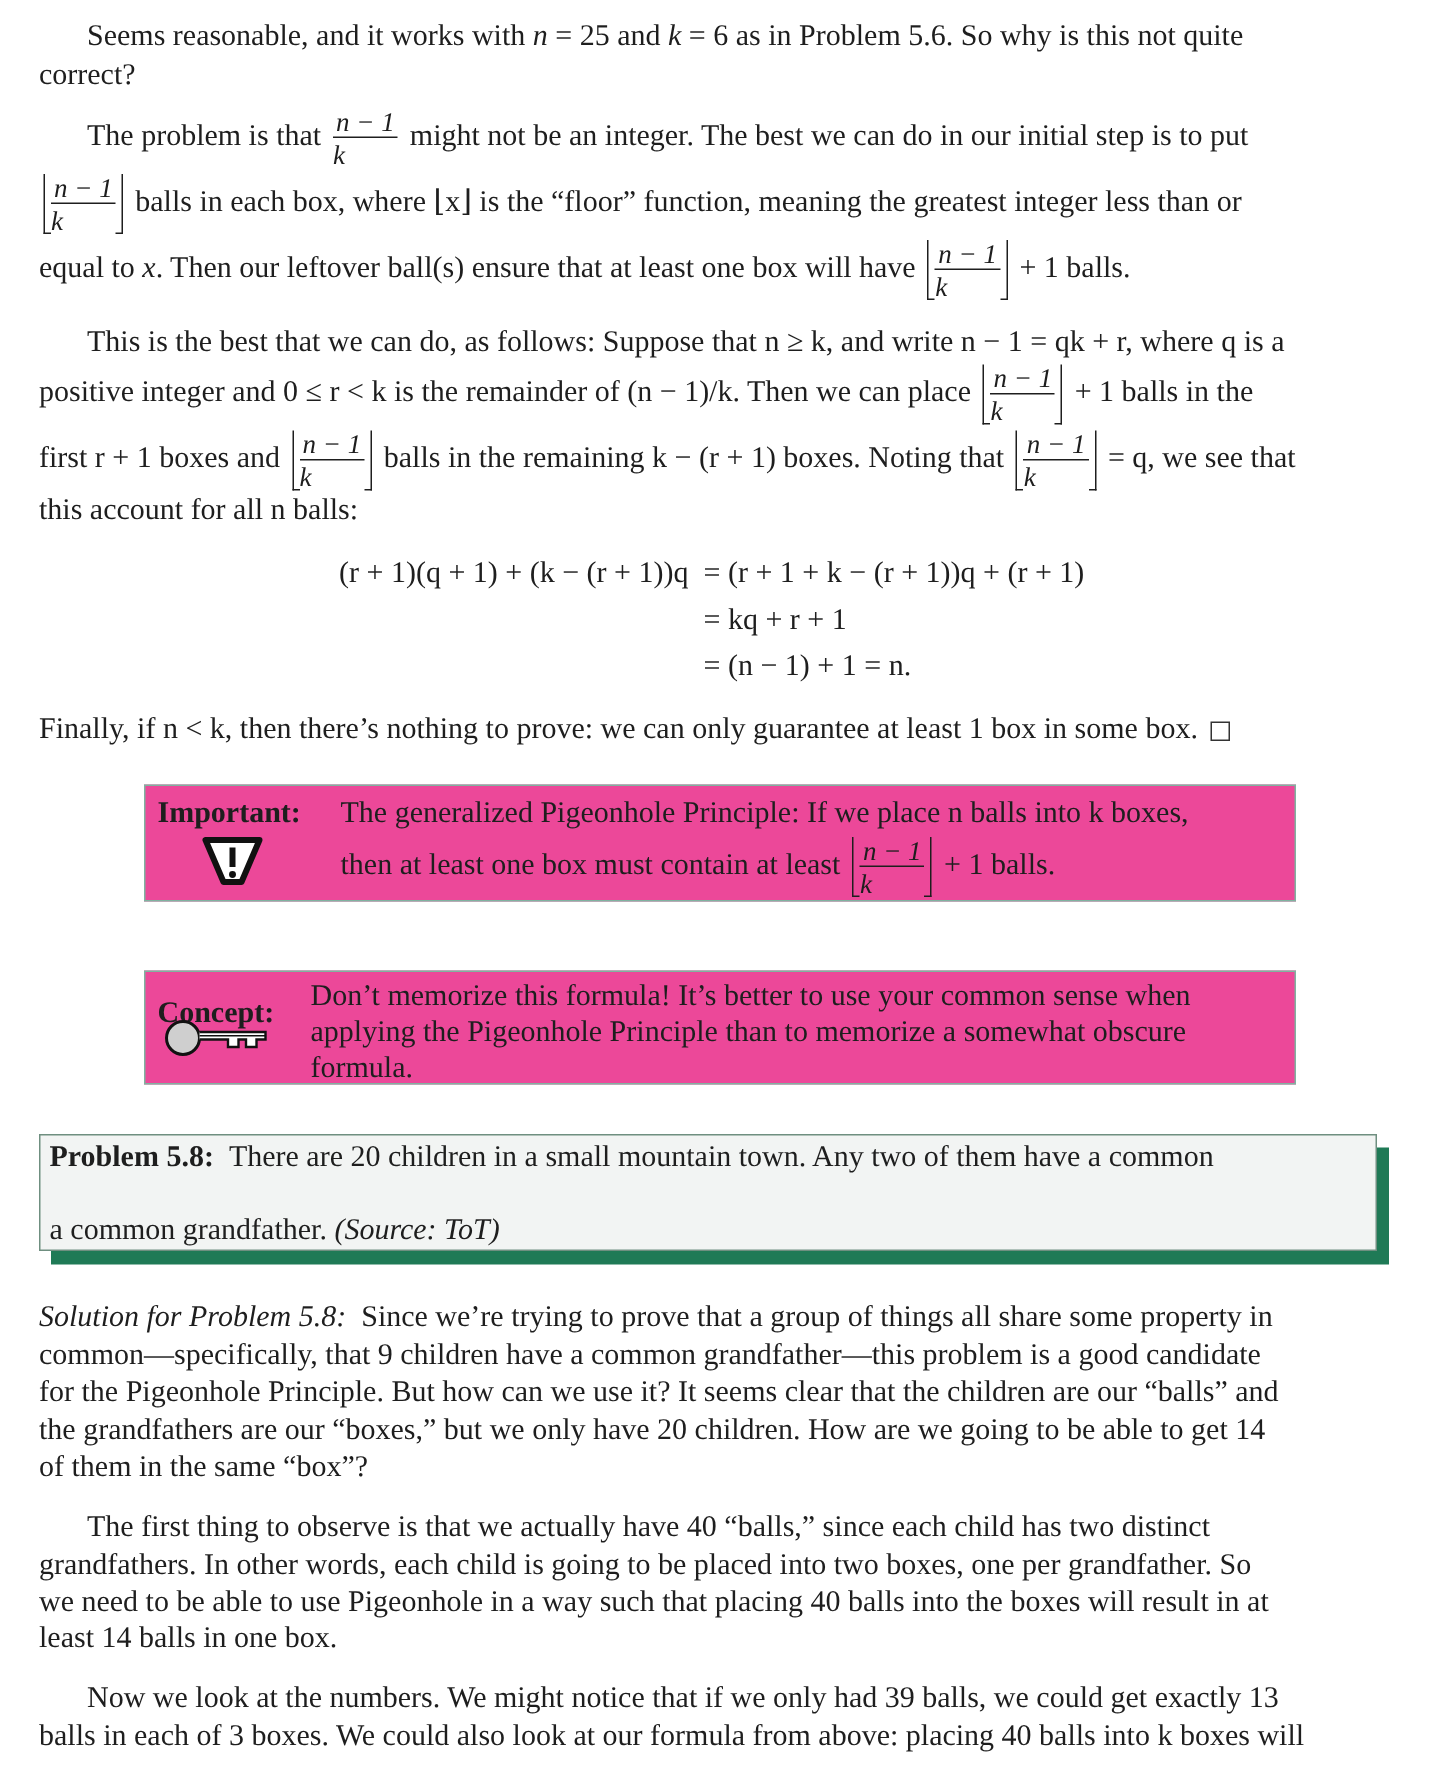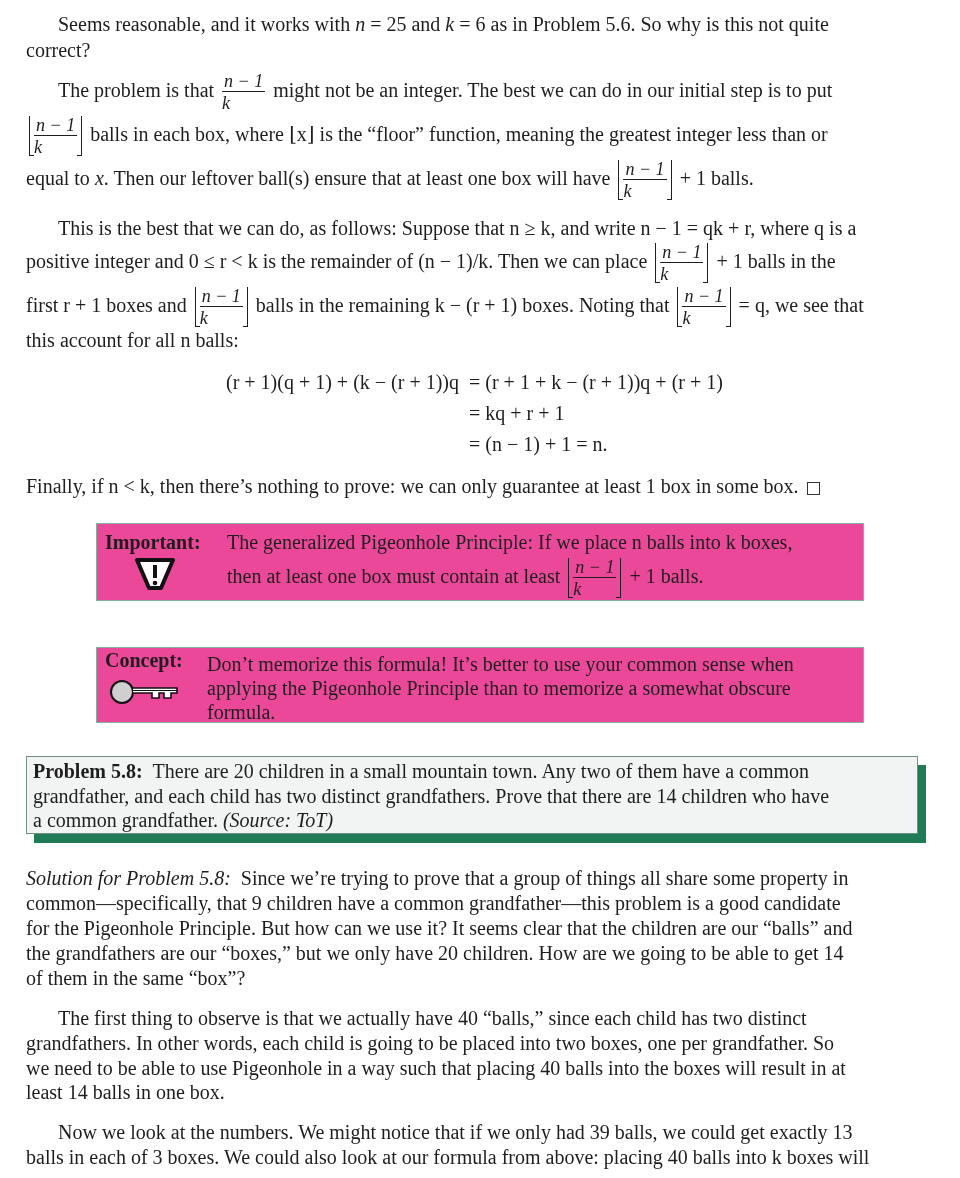--- a/index.html
+++ b/index.html
@@ -104,36 +104,35 @@
   </svg>
   <div class="box-text" style="left:130px; top:6px;">The generalized Pigeonhole Principle: If we place n balls into k boxes,</div>
   <div class="box-text" style="left:130px; top:34px;">
     <span>then at least one box must contain at least</span>
     <span class="floor"><span class="frac"><span class="num mi">n − 1</span><span class="den mi">k</span></span></span>
     <span>+ 1 balls.</span>
   </div>
 </div>
 
 <div class="box" style="left:96px; top:647px; width:766px; height:74px;">
-  <div class="box-label" style="left:8px; top:0;">Concept:</div>
+  <div class="box-label" style="left:8px; top:15px;">Concept:</div>
   <svg class="icon" style="left:12px; top:30px;" width="72" height="28" viewBox="0 0 72 28">
     <circle cx="13" cy="14" r="11" fill="#cfcfcf" stroke="#111" stroke-width="2"></circle>
     <path d="M24 10 L68 10 L68 15 L62 15 L62 20 L55 20 L55 15 L50 15 L50 20 L43 20 L43 15 L24 15" fill="#fff" stroke="#111" stroke-width="1.6"></path>
     <line x1="24" y1="12.5" x2="68" y2="12.5" stroke="#111" stroke-width="1"></line>
   </svg>
   <div class="box-text" style="left:110px; top:28px;">applying the Pigeonhole Principle than to memorize a somewhat obscure</div>
   <div class="box-text" style="left:110px; top:4px;">Don’t memorize this formula! It’s better to use your common sense when</div>
   <div class="box-text" style="left:110px; top:52px;">formula.</div>
 </div>
 
 <div class="problem">
   <div class="line" style="top:2px;">
     <b>Problem 5.8:</b>&nbsp;&nbsp;<span>There are 20 children in a small mountain town.  Any two of them have a common</span>
   </div>
-  <div class="line" style="top:27px;">grandfather, and each child has two distinct grandfathers. Prove that there are 14 children who have</div>
   <div class="line" style="top:51px;">
     <span>a common grandfather.</span> <i>(Source: ToT)</i>
   </div>
 </div>
 
 <div class="page" style="top:0;">
 
   <div class="line" style="top:866px;">
     <i>Solution for Problem 5.8:</i>&nbsp;&nbsp;<span>Since we’re trying to prove that a group of things all share some property in</span>
   </div>

